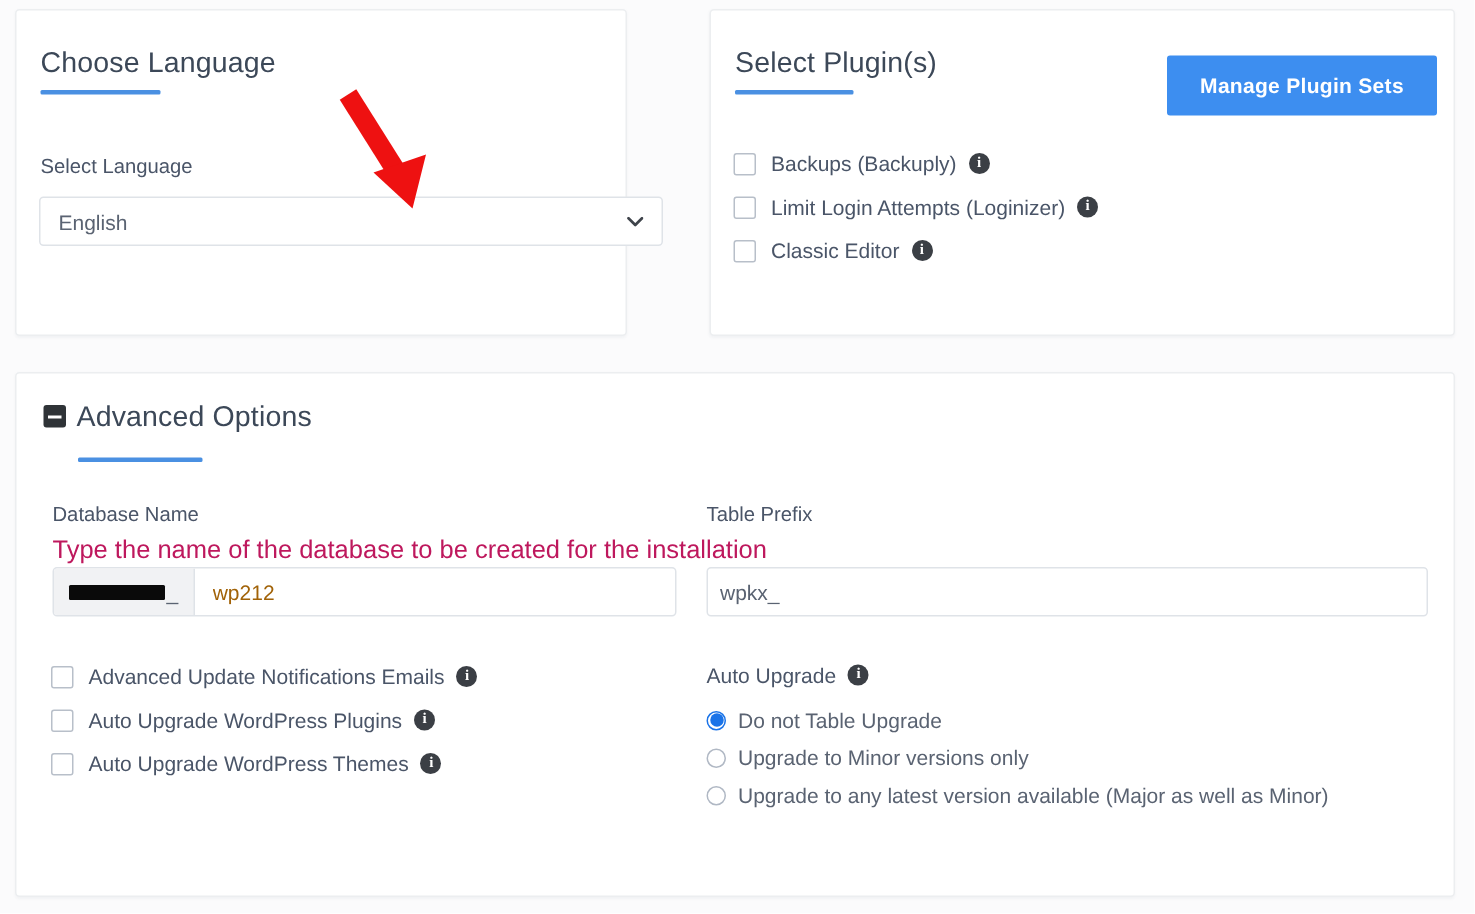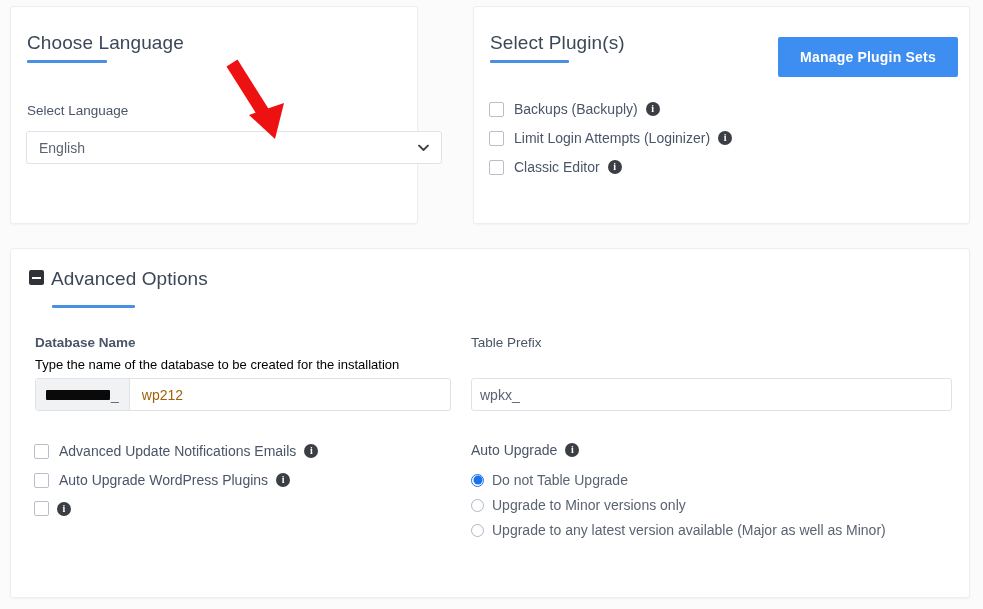--- a/index.html
+++ b/index.html
@@ -35,22 +35,22 @@
     background: #4a90e2;
     border-radius: 1px;
   }
 
   .field-label {
     font-size: 13.5px;
     color: #4a5568;
     position: absolute;
   }
   .field-sublabel {
-    font-size: 13px;
-    color: #000000;
+    font-size: 17px;
+    color: #be185d;
     position: absolute;
   }
 
   
   .select-box {
     position: absolute;
     background: #fff;
     border: 1px solid #dfe3e8;
     border-radius: 3px;
     display: flex;
@@ -278,21 +278,21 @@
 
   <div class="card" id="card-advanced">
 
     <div class="adv-toggle" style="left:28px; top:270px; margin-left:-10px; margin-top:-249px;">
         <i></i>
       </div>
 
     <div class="card-title" style="left:40px; top:19px;">Advanced Options</div>
     <div class="accent-bar" style="left:41px; top:56px; width:83px;"></div>
 
-    <div class="field-label" style="left:24px; top:86px;font-weight:bold;">Database Name</div>
+    <div class="field-label" style="left:24px; top:86px;">Database Name</div>
     <div class="field-sublabel" style="left:24px; top:108px;">Type the name of the database to be created for the installation</div>
 
     <div class="input-group" style="left:24px; top:129px; width:416px; height:33px;">
       <span class="input-addon">
         <span class="redact"></span>
         <span>_</span>
       </span>
       <input class="input-text" type="text" value="wp212" style="">
     </div>
 
@@ -306,20 +306,21 @@
     </div>
 
     <div class="check-row" style="left:23px; top:223px;">
       <span class="cbox"></span>
       <span class="check-label">Auto Upgrade WordPress Plugins</span>
       <span class="info-icon">i</span>
     </div>
 
     <div class="check-row" style="left:23px; top:252px;">
       <span class="cbox"></span>
+      <span class="check-label">Auto Upgrade WordPress Themes</span>
       <span class="info-icon">i</span>
     </div>
 
     <div class="check-row" style="left:460px; top:193px;">
       <span class="check-label" style="margin-left:0;">Auto Upgrade</span>
       <span class="info-icon">i</span>
     </div>
 
     <div class="radio-row" style="left:460px; top:223px;">
       <span class="rbox on"></span>

